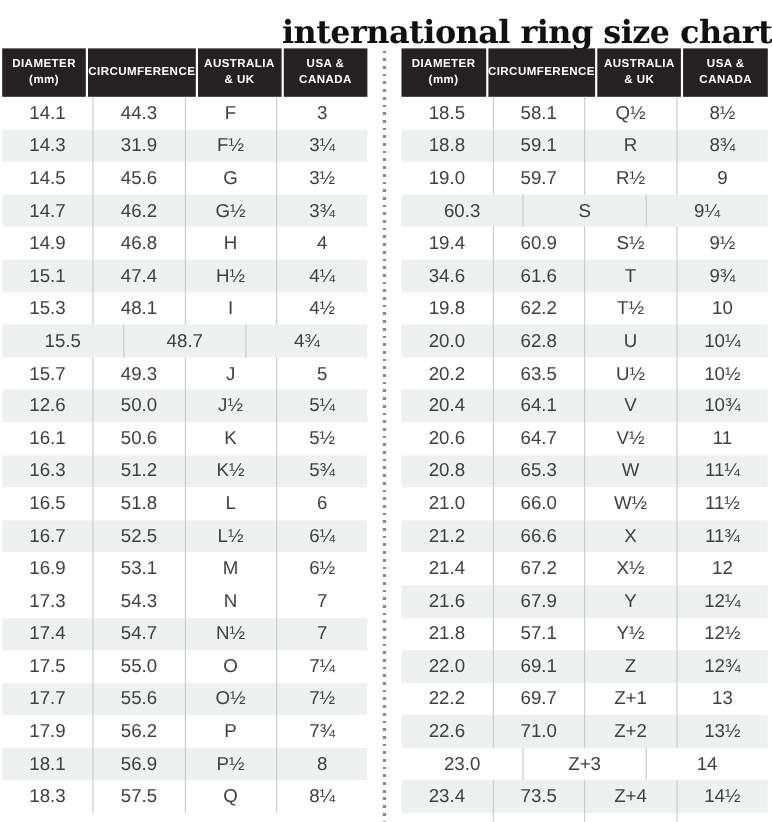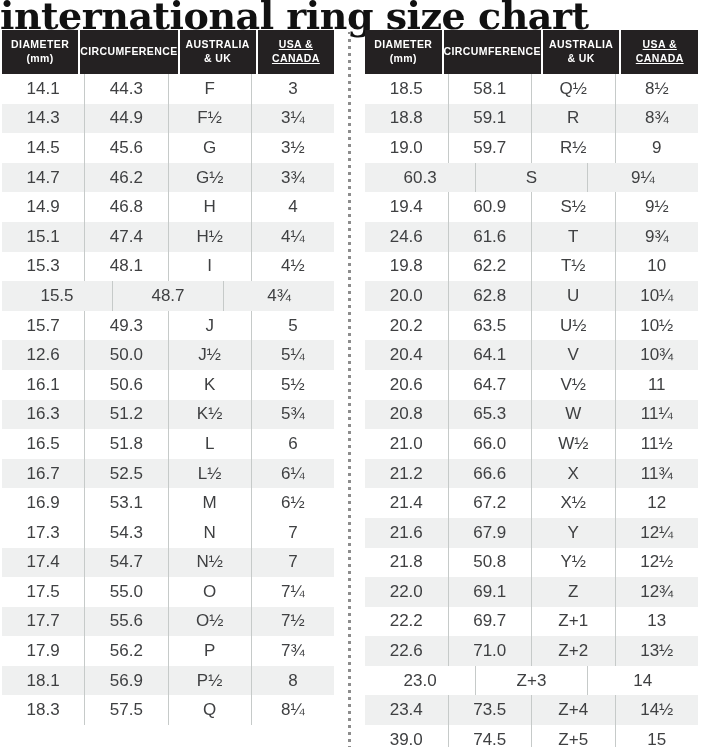--- a/index.html
+++ b/index.html
@@ -12,41 +12,42 @@
     --title-text:#111111;
   }
   *{margin:0;padding:0;box-sizing:border-box;}
   html,body{background:#ffffff;}
   body{
     width:702px;height:747px;overflow:hidden;
     font-family:"Liberation Sans","DejaVu Sans",sans-serif;
   }
   .page{width:702px;height:747px;}
   .page-title{
-    height:30px;line-height:31px;text-align:left;
+    height:30px;line-height:31px;text-align:right;
     font-family:"DejaVu Serif","Liberation Serif",serif;
-    font-weight:700;font-size:38px;letter-spacing:-0.5px;
+    font-weight:700;font-size:29px;letter-spacing:-0.5px;
     color:var(--title-text);
+    margin-top:14px;
   }
   .tables{display:flex;padding:0 2px;align-items:stretch;}
   .tbl{width:332px;}
   .tbl.right{width:333px;}
   .divider{width:31px;position:relative;}
   .divider::before{
     content:"";position:absolute;left:14px;top:2px;bottom:0;width:3px;
     background:repeating-linear-gradient(to bottom,var(--divider-dot) 0 2.5px,transparent 2.5px 7px);
   }
   .thead{display:flex;height:44px;}
   .hcell{
     flex:1;margin-right:2px;background:var(--header-bg);
     color:var(--header-text);font-size:10.5px;font-weight:bold;
     letter-spacing:0.4px;line-height:1.3;text-align:center;
     display:flex;flex-direction:column;justify-content:center;
   }
-  .hcell:last-child{margin-right:0;text-decoration:underline;}
+  .hcell:last-child{margin-right:0;}
   .tbody{}
   .row{display:flex;height:29.6px;}
   .row.alt{background:var(--row-alt-bg);}
   .cell{
     flex:1;display:flex;align-items:center;justify-content:center;
     font-size:17px;color:var(--body-text);
   }
   .cell + .cell{border-left:1px solid var(--column-line);}
 </style>
 </head>
@@ -78,21 +79,21 @@
       </div>
       <div class="tbody">
           <div class="row">
             <div class="cell">14.1</div>
             <div class="cell">44.3</div>
             <div class="cell">F</div>
             <div class="cell">3</div>
           </div>
           <div class="row alt">
             <div class="cell">14.3</div>
-            <div class="cell">44.9</div>
+            <div class="cell">31.9</div>
             <div class="cell">F½</div>
             <div class="cell">3¼</div>
           </div>
           <div class="row">
             <div class="cell">14.5</div>
             <div class="cell">45.6</div>
             <div class="cell">G</div>
             <div class="cell">3½</div>
           </div>
           <div class="row alt">
@@ -255,21 +256,21 @@
             <div class="cell">S</div>
             <div class="cell">9¼</div>
           </div>
           <div class="row">
             <div class="cell">19.4</div>
             <div class="cell">60.9</div>
             <div class="cell">S½</div>
             <div class="cell">9½</div>
           </div>
           <div class="row alt">
-            <div class="cell">24.6</div>
+            <div class="cell">34.6</div>
             <div class="cell">61.6</div>
             <div class="cell">T</div>
             <div class="cell">9¾</div>
           </div>
           <div class="row">
             <div class="cell">19.8</div>
             <div class="cell">62.2</div>
             <div class="cell">T½</div>
             <div class="cell">10</div>
           </div>
@@ -322,21 +323,21 @@
             <div class="cell">12</div>
           </div>
           <div class="row alt">
             <div class="cell">21.6</div>
             <div class="cell">67.9</div>
             <div class="cell">Y</div>
             <div class="cell">12¼</div>
           </div>
           <div class="row">
             <div class="cell">21.8</div>
-            <div class="cell">50.8</div>
+            <div class="cell">57.1</div>
             <div class="cell">Y½</div>
             <div class="cell">12½</div>
           </div>
           <div class="row alt">
             <div class="cell">22.0</div>
             <div class="cell">69.1</div>
             <div class="cell">Z</div>
             <div class="cell">12¾</div>
           </div>
           <div class="row">

